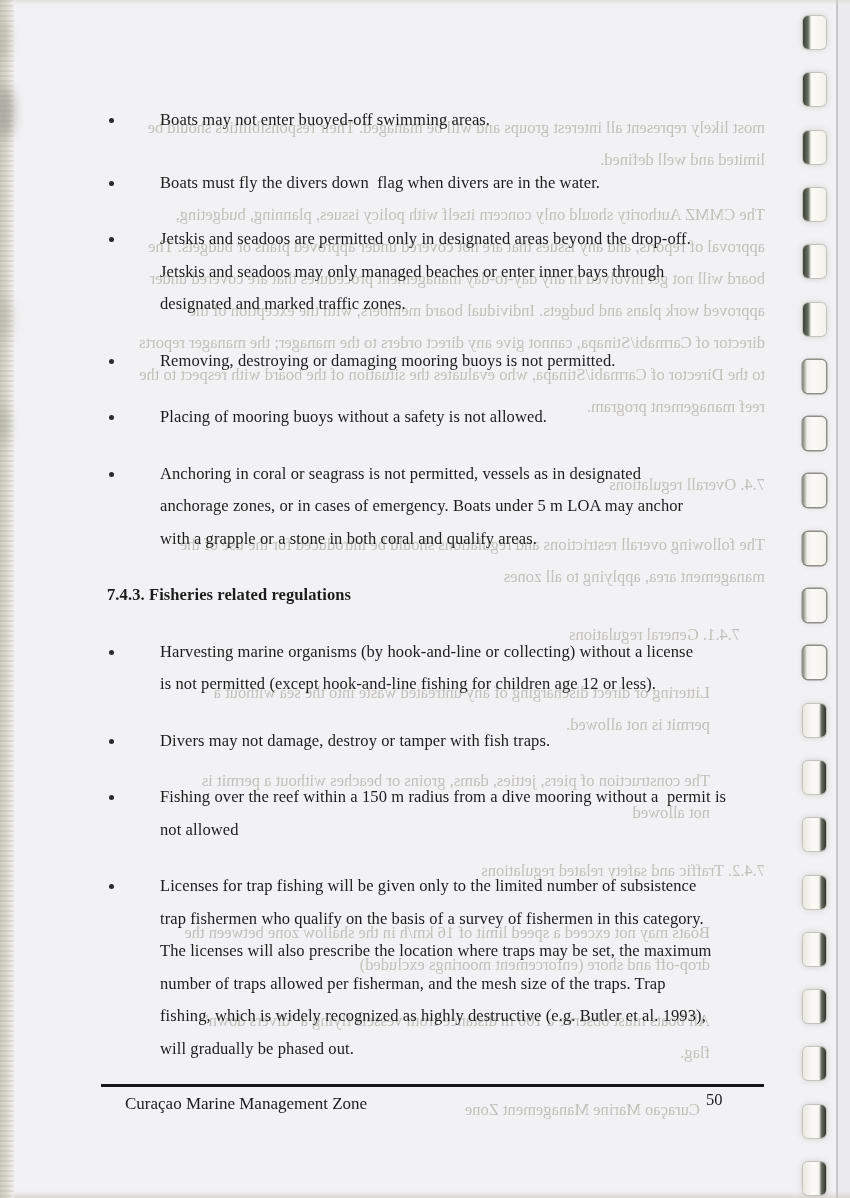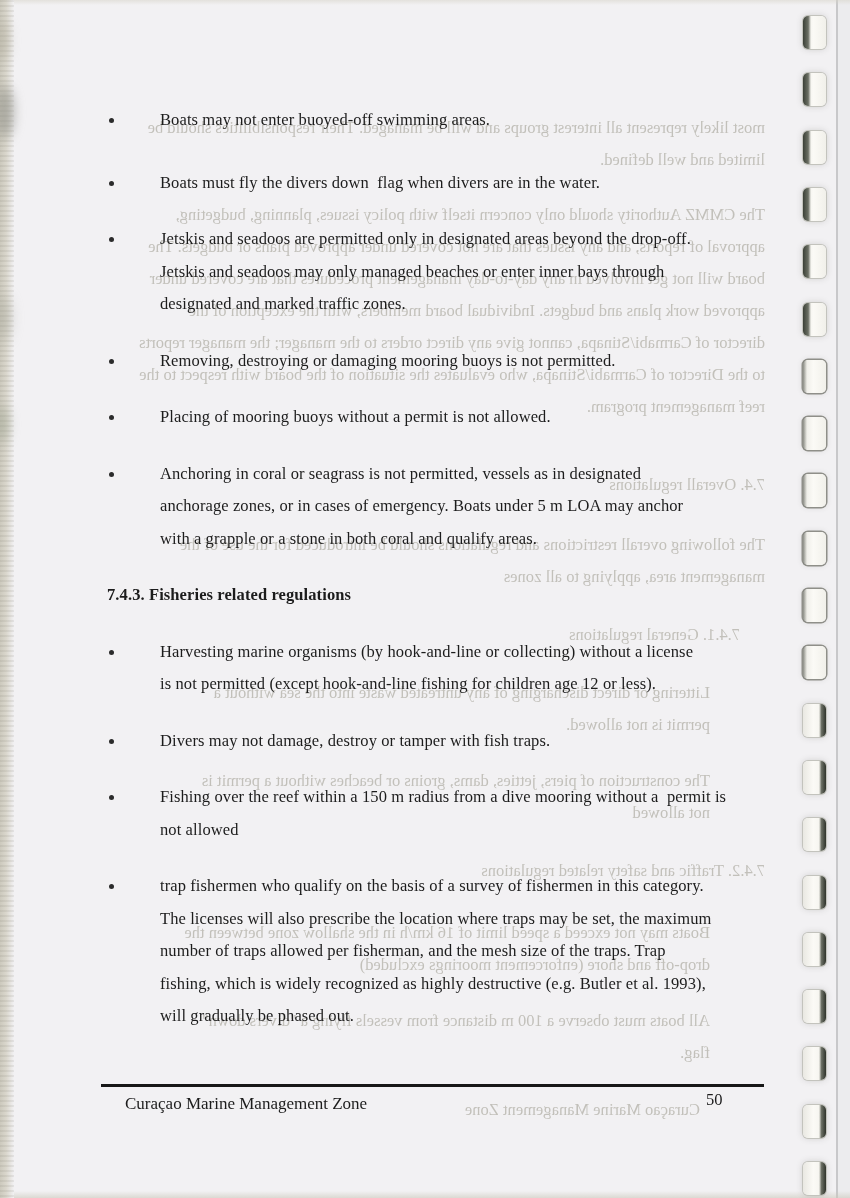--- a/index.html
+++ b/index.html
@@ -151,21 +151,21 @@
         <div class="tline">Jetskis and seadoos are permitted only in designated areas beyond the drop-off.</div>
         <div class="tline">Jetskis and seadoos may only managed beaches or enter inner bays through</div>
         <div class="tline">designated and marked traffic zones.</div>
       </div>
       <div class="block bullet">
         <span class="dot"></span>
         <div class="tline">Removing, destroying or damaging mooring buoys is not permitted.</div>
       </div>
       <div class="block bullet">
         <span class="dot"></span>
-        <div class="tline">Placing of mooring buoys without a permit is not allowed.</div>
+        <div class="tline">Placing of mooring buoys without a safety is not allowed.</div>
       </div>
       <div class="block bullet">
         <span class="dot"></span>
         <div class="tline">Anchoring in coral or seagrass is not permitted, vessels as in designated</div>
         <div class="tline">anchorage zones, or in cases of emergency. Boats under 5 m LOA may anchor</div>
         <div class="tline">with a grapple or a stone in both coral and qualify areas.</div>
       </div>
       <div class="block heading">
         <div class="tline">7.4.3. Fisheries related regulations</div>
       </div>
@@ -178,20 +178,21 @@
         <span class="dot"></span>
         <div class="tline">Divers may not damage, destroy or tamper with fish traps.</div>
       </div>
       <div class="block bullet">
         <span class="dot"></span>
         <div class="tline">Fishing over the reef within a 150 m radius from a dive mooring without a  permit is</div>
         <div class="tline">not allowed</div>
       </div>
       <div class="block bullet">
         <span class="dot"></span>
+        <div class="tline">Licenses for trap fishing will be given only to the limited number of subsistence</div>
         <div class="tline">trap fishermen who qualify on the basis of a survey of fishermen in this category.</div>
         <div class="tline">The licenses will also prescribe the location where traps may be set, the maximum</div>
         <div class="tline">number of traps allowed per fisherman, and the mesh size of the traps. Trap</div>
         <div class="tline">fishing, which is widely recognized as highly destructive (e.g. Butler et al. 1993),</div>
         <div class="tline">will gradually be phased out.</div>
       </div>
     </div>
 
   <div class="footer-rule"></div>
   <div class="footer-title">Curaçao Marine Management Zone</div>

